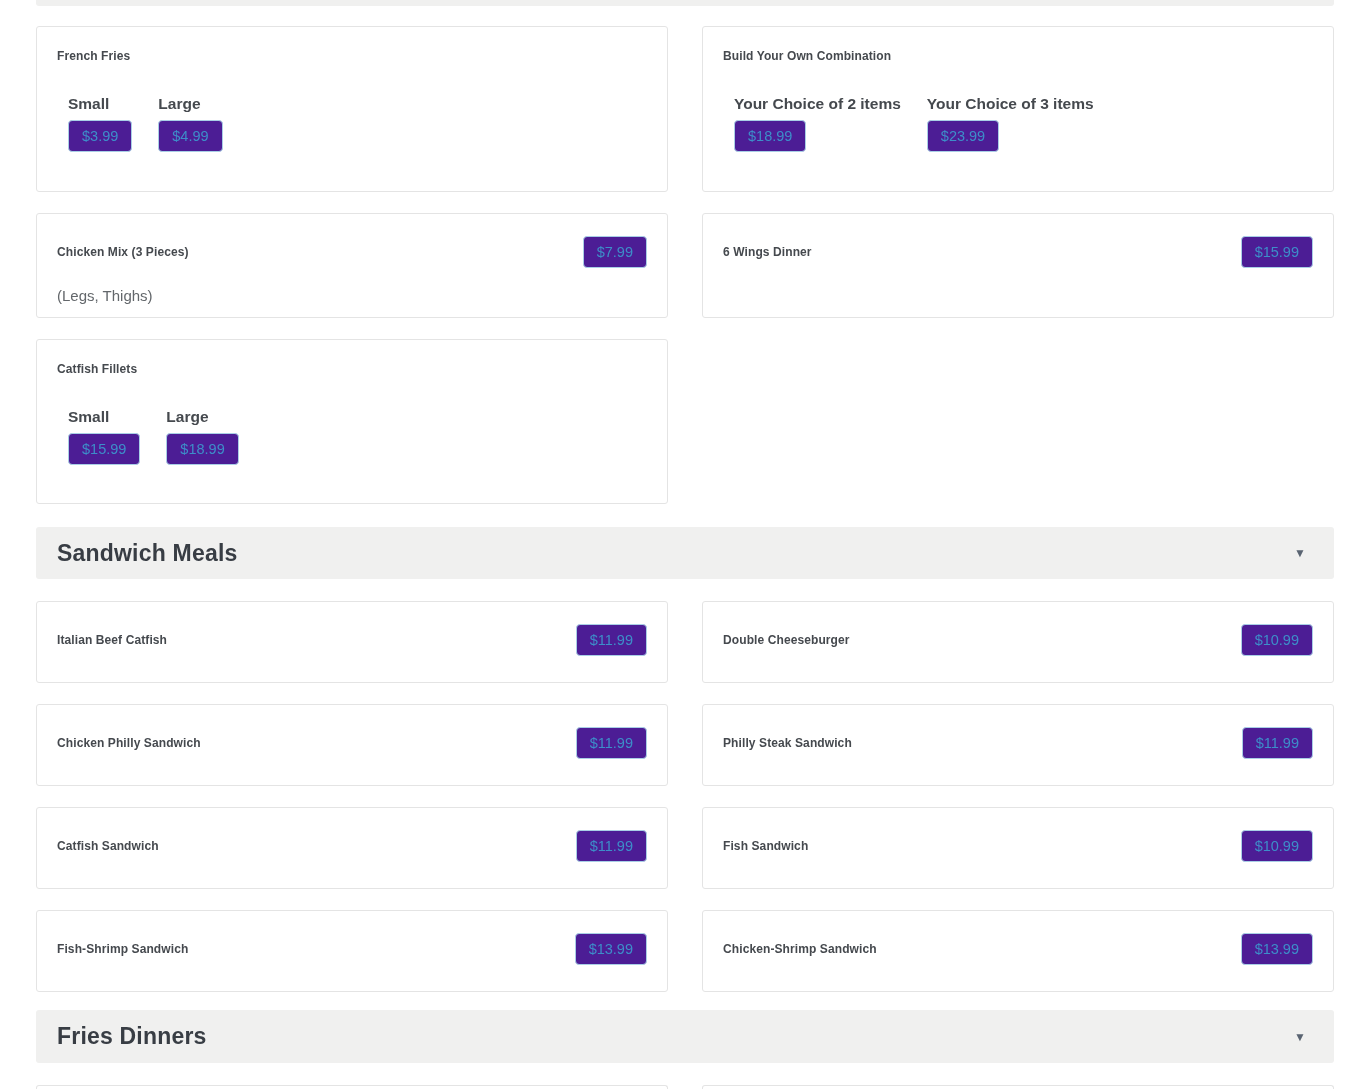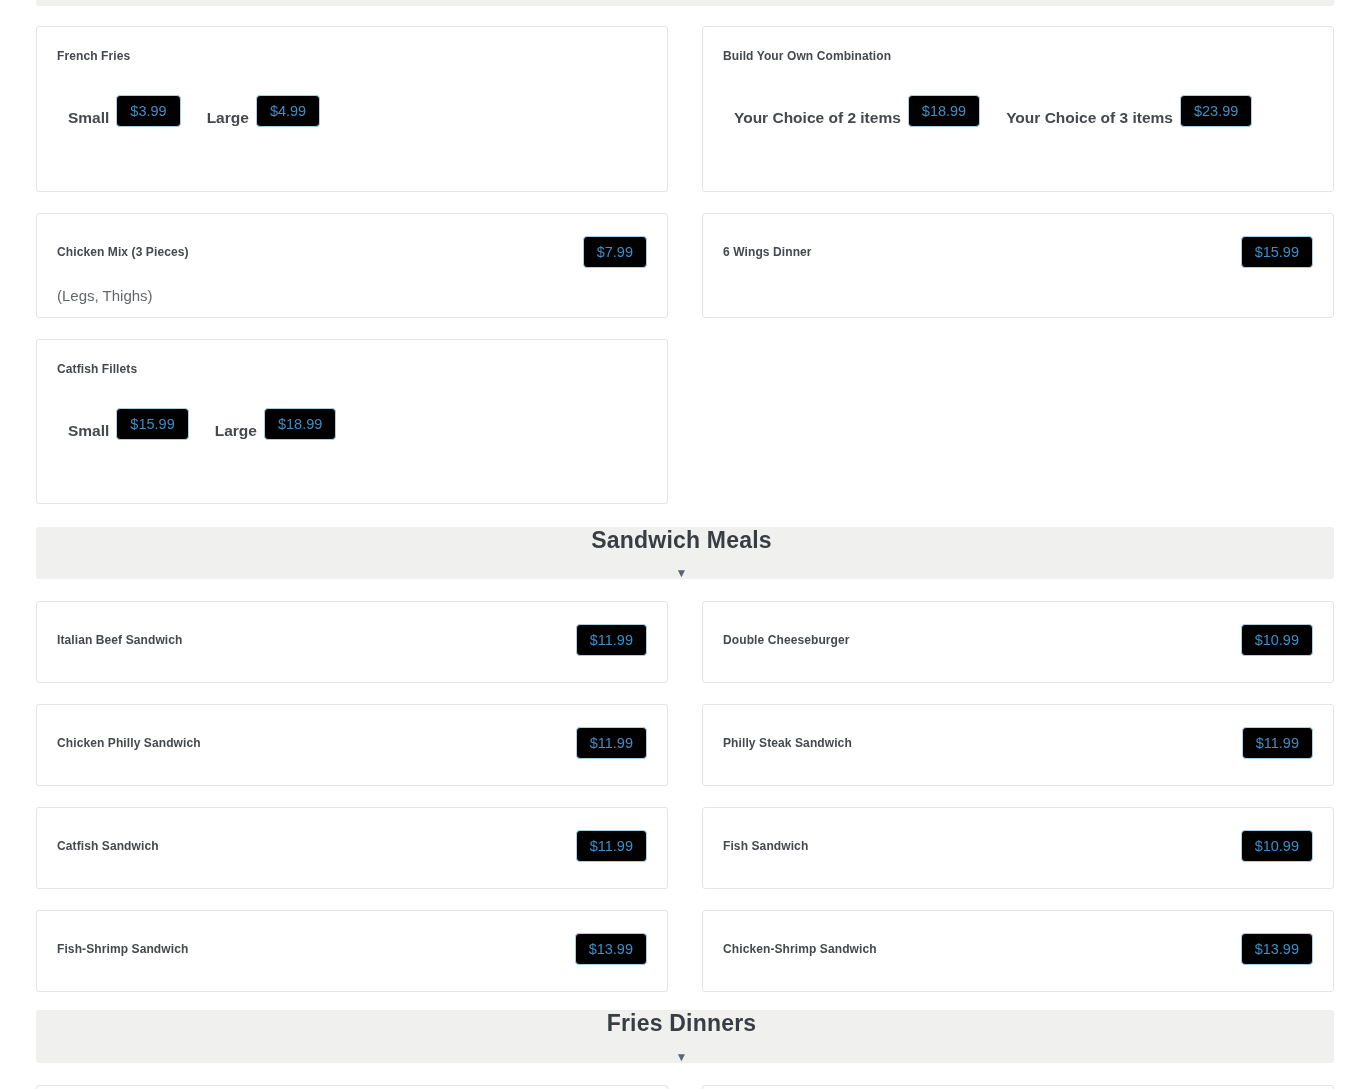--- a/index.html
+++ b/index.html
@@ -46,60 +46,59 @@
     color: #45494e;
     letter-spacing: 0.1px;
   }
   .card-desc {
     margin-top: 19px;
     font-size: 15px;
     color: #63676b;
   }
 
   .price-btn {
-    background: #000000;
+    background: #4c1d95;
     border: 1px solid #a9cfe6;
     border-radius: 4px;
     color: #3d8ec9;
     font-family: "Liberation Sans", sans-serif;
     font-size: 14.5px;
     padding: 7px 13px;
     cursor: pointer;
     white-space: nowrap;
   }
 
   .options {
     display: flex;
     gap: 26px;
     margin-top: 32px;
     margin-left: 11px;
   }
   .option {
     display: flex;
-    flex-direction: row;
-    align-items: flex-end;
+    flex-direction: column;
+    align-items: flex-start;
     gap: 7px;
   }
   .option-label {
     font-size: 15.5px;
     font-weight: 700;
     color: #45494e;
   }
 
   .section-header {
     margin-top: 23px;
     height: 52px;
     background: #f0f0ef;
     border-radius: 3px;
     display: flex;
     align-items: center;
     justify-content: space-between;
     padding: 0 28px 0 21px;
     cursor: pointer;
-    flex-direction: column;
   }
   .section-header.fish { margin-top: 18px; height: 53px; }
   .section-title {
     font-size: 23px;
     font-weight: 700;
     color: #383d44;
     letter-spacing: 0.2px;
   }
   .collapse-icon {
     font-size: 12px;
@@ -183,21 +182,21 @@
 
   <div class="section-header">
     <span class="section-title">Sandwich Meals</span>
     <span class="collapse-icon">▼</span>
   </div>
 
   <div class="grid grid-sandwich">
 
     <div class="card">
       <div class="card-head">
-        <div class="card-title">Italian Beef Sandwich</div>
+        <div class="card-title">Italian Beef Catfish</div>
         <button class="price-btn">$11.99</button>
       </div>
     </div>
 
     <div class="card">
       <div class="card-head">
         <div class="card-title">Double Cheeseburger</div>
         <button class="price-btn">$10.99</button>
       </div>
     </div>

